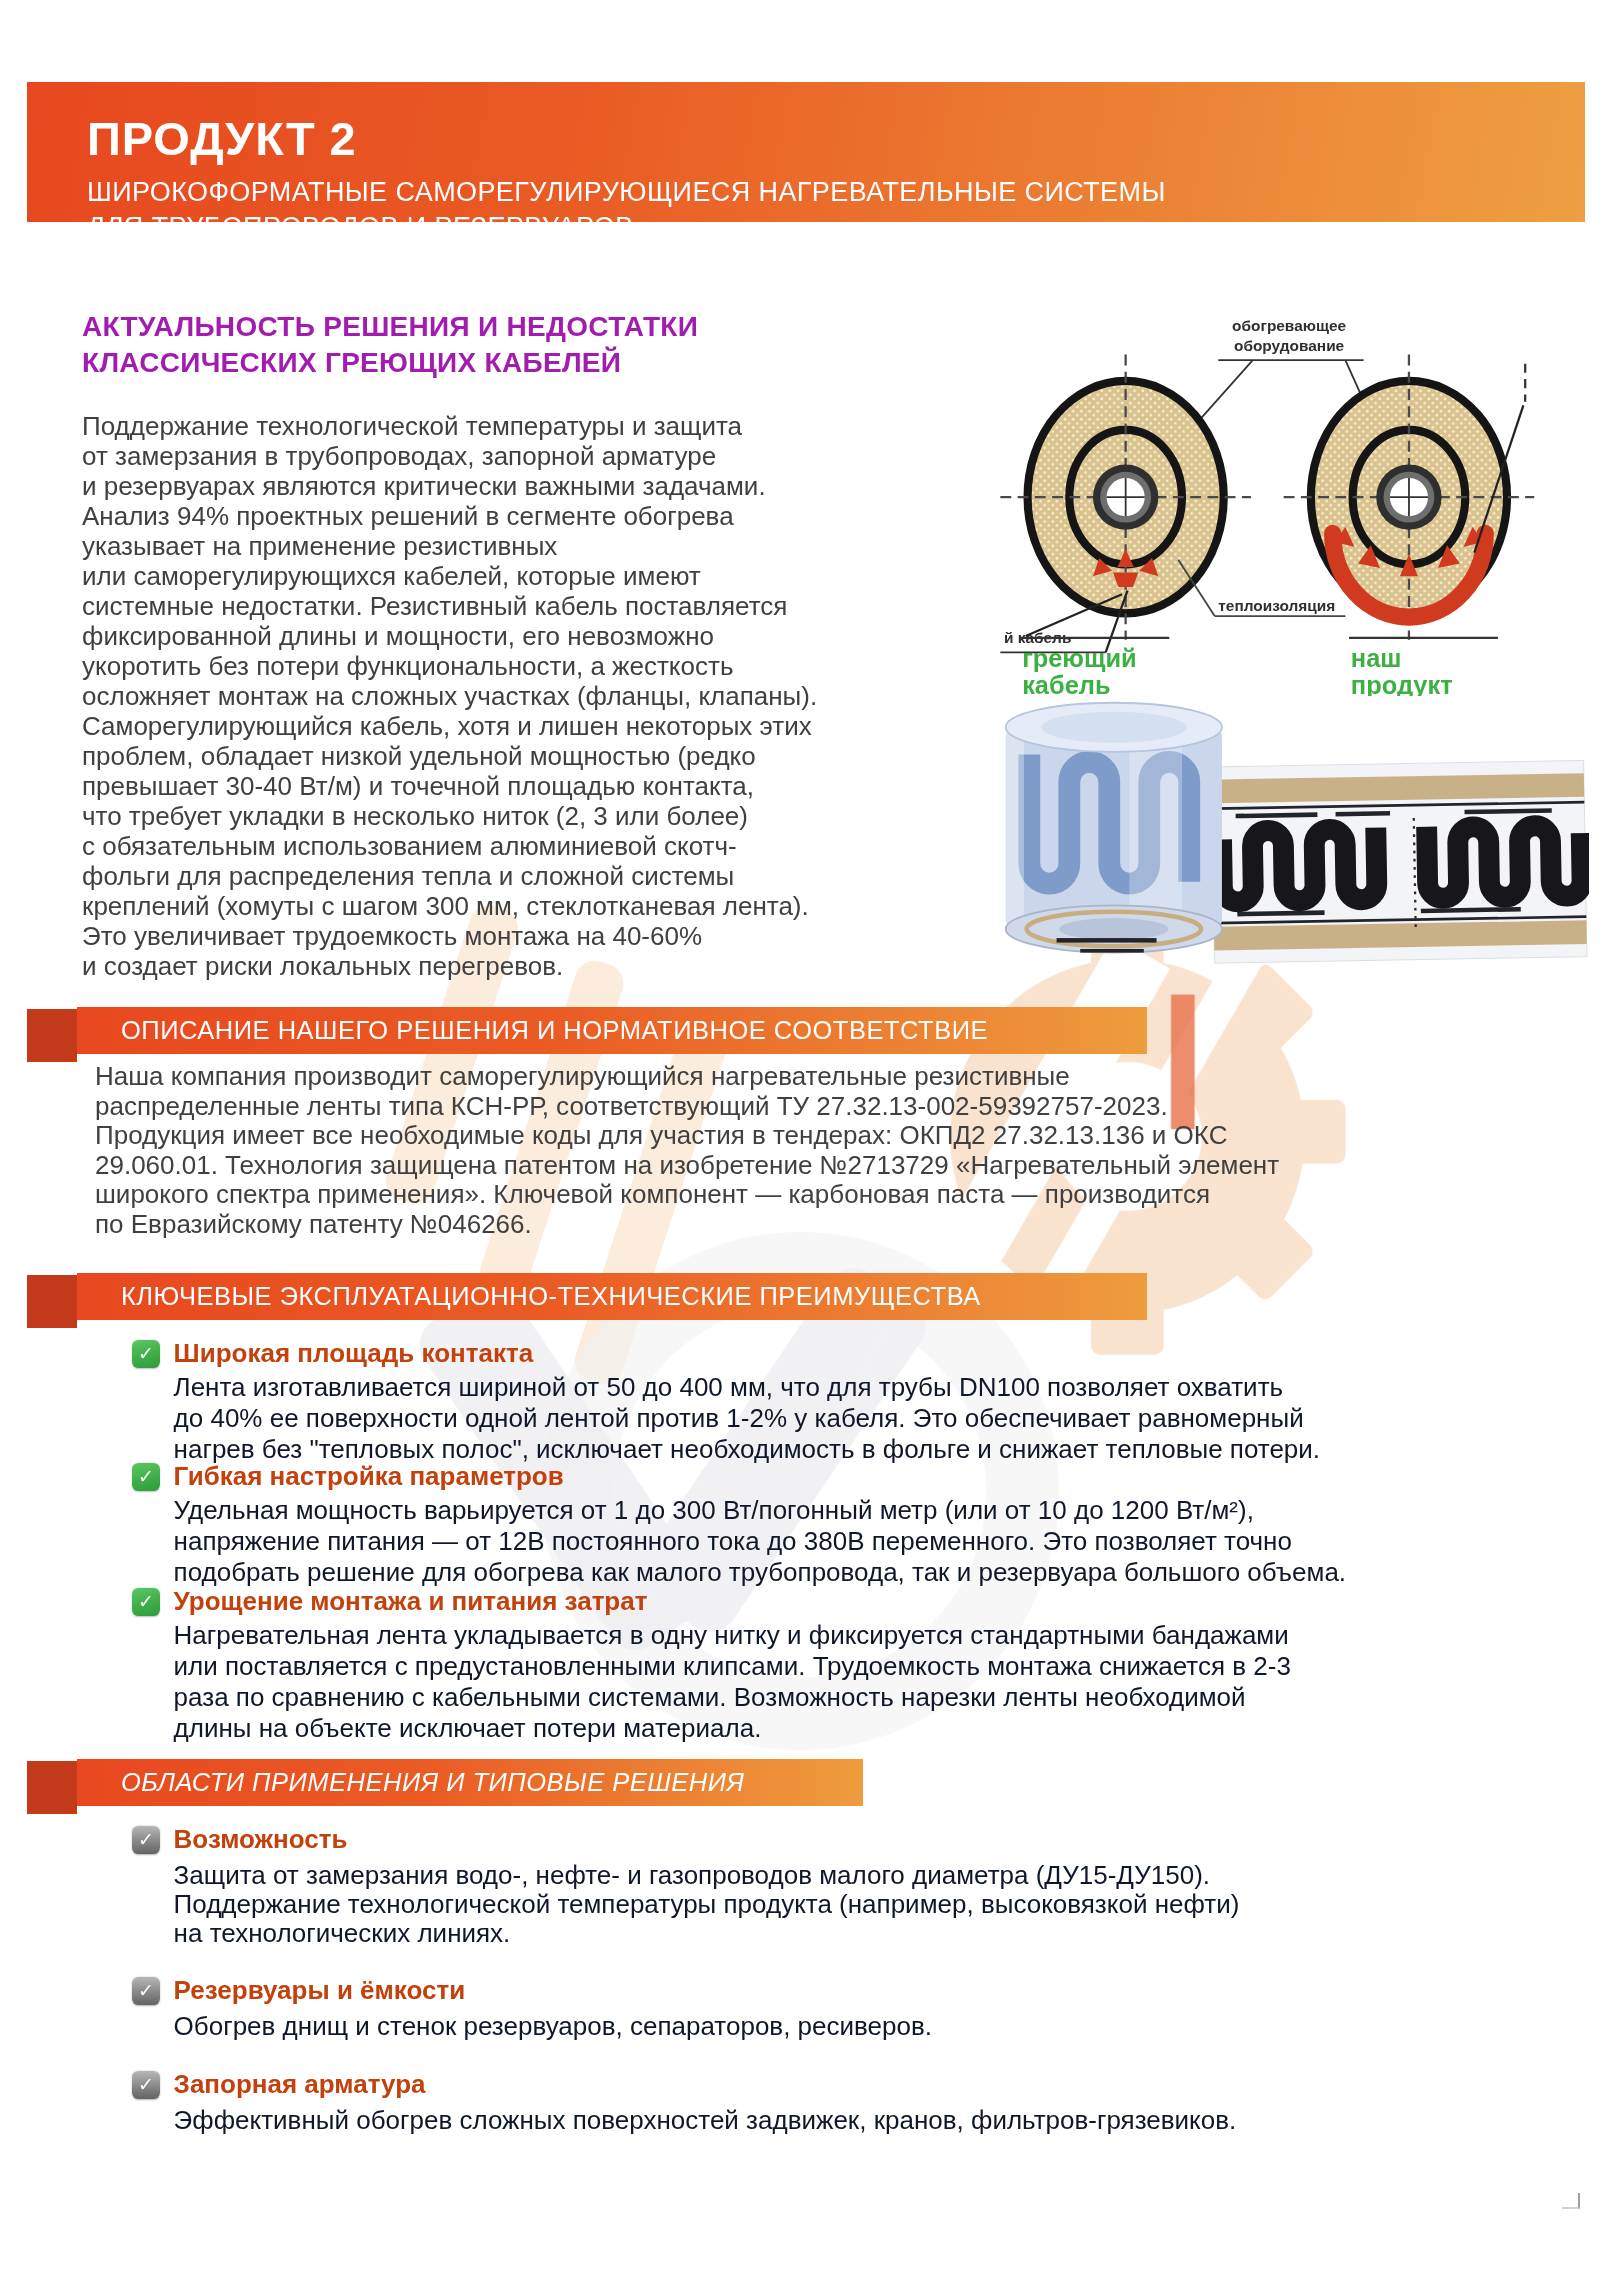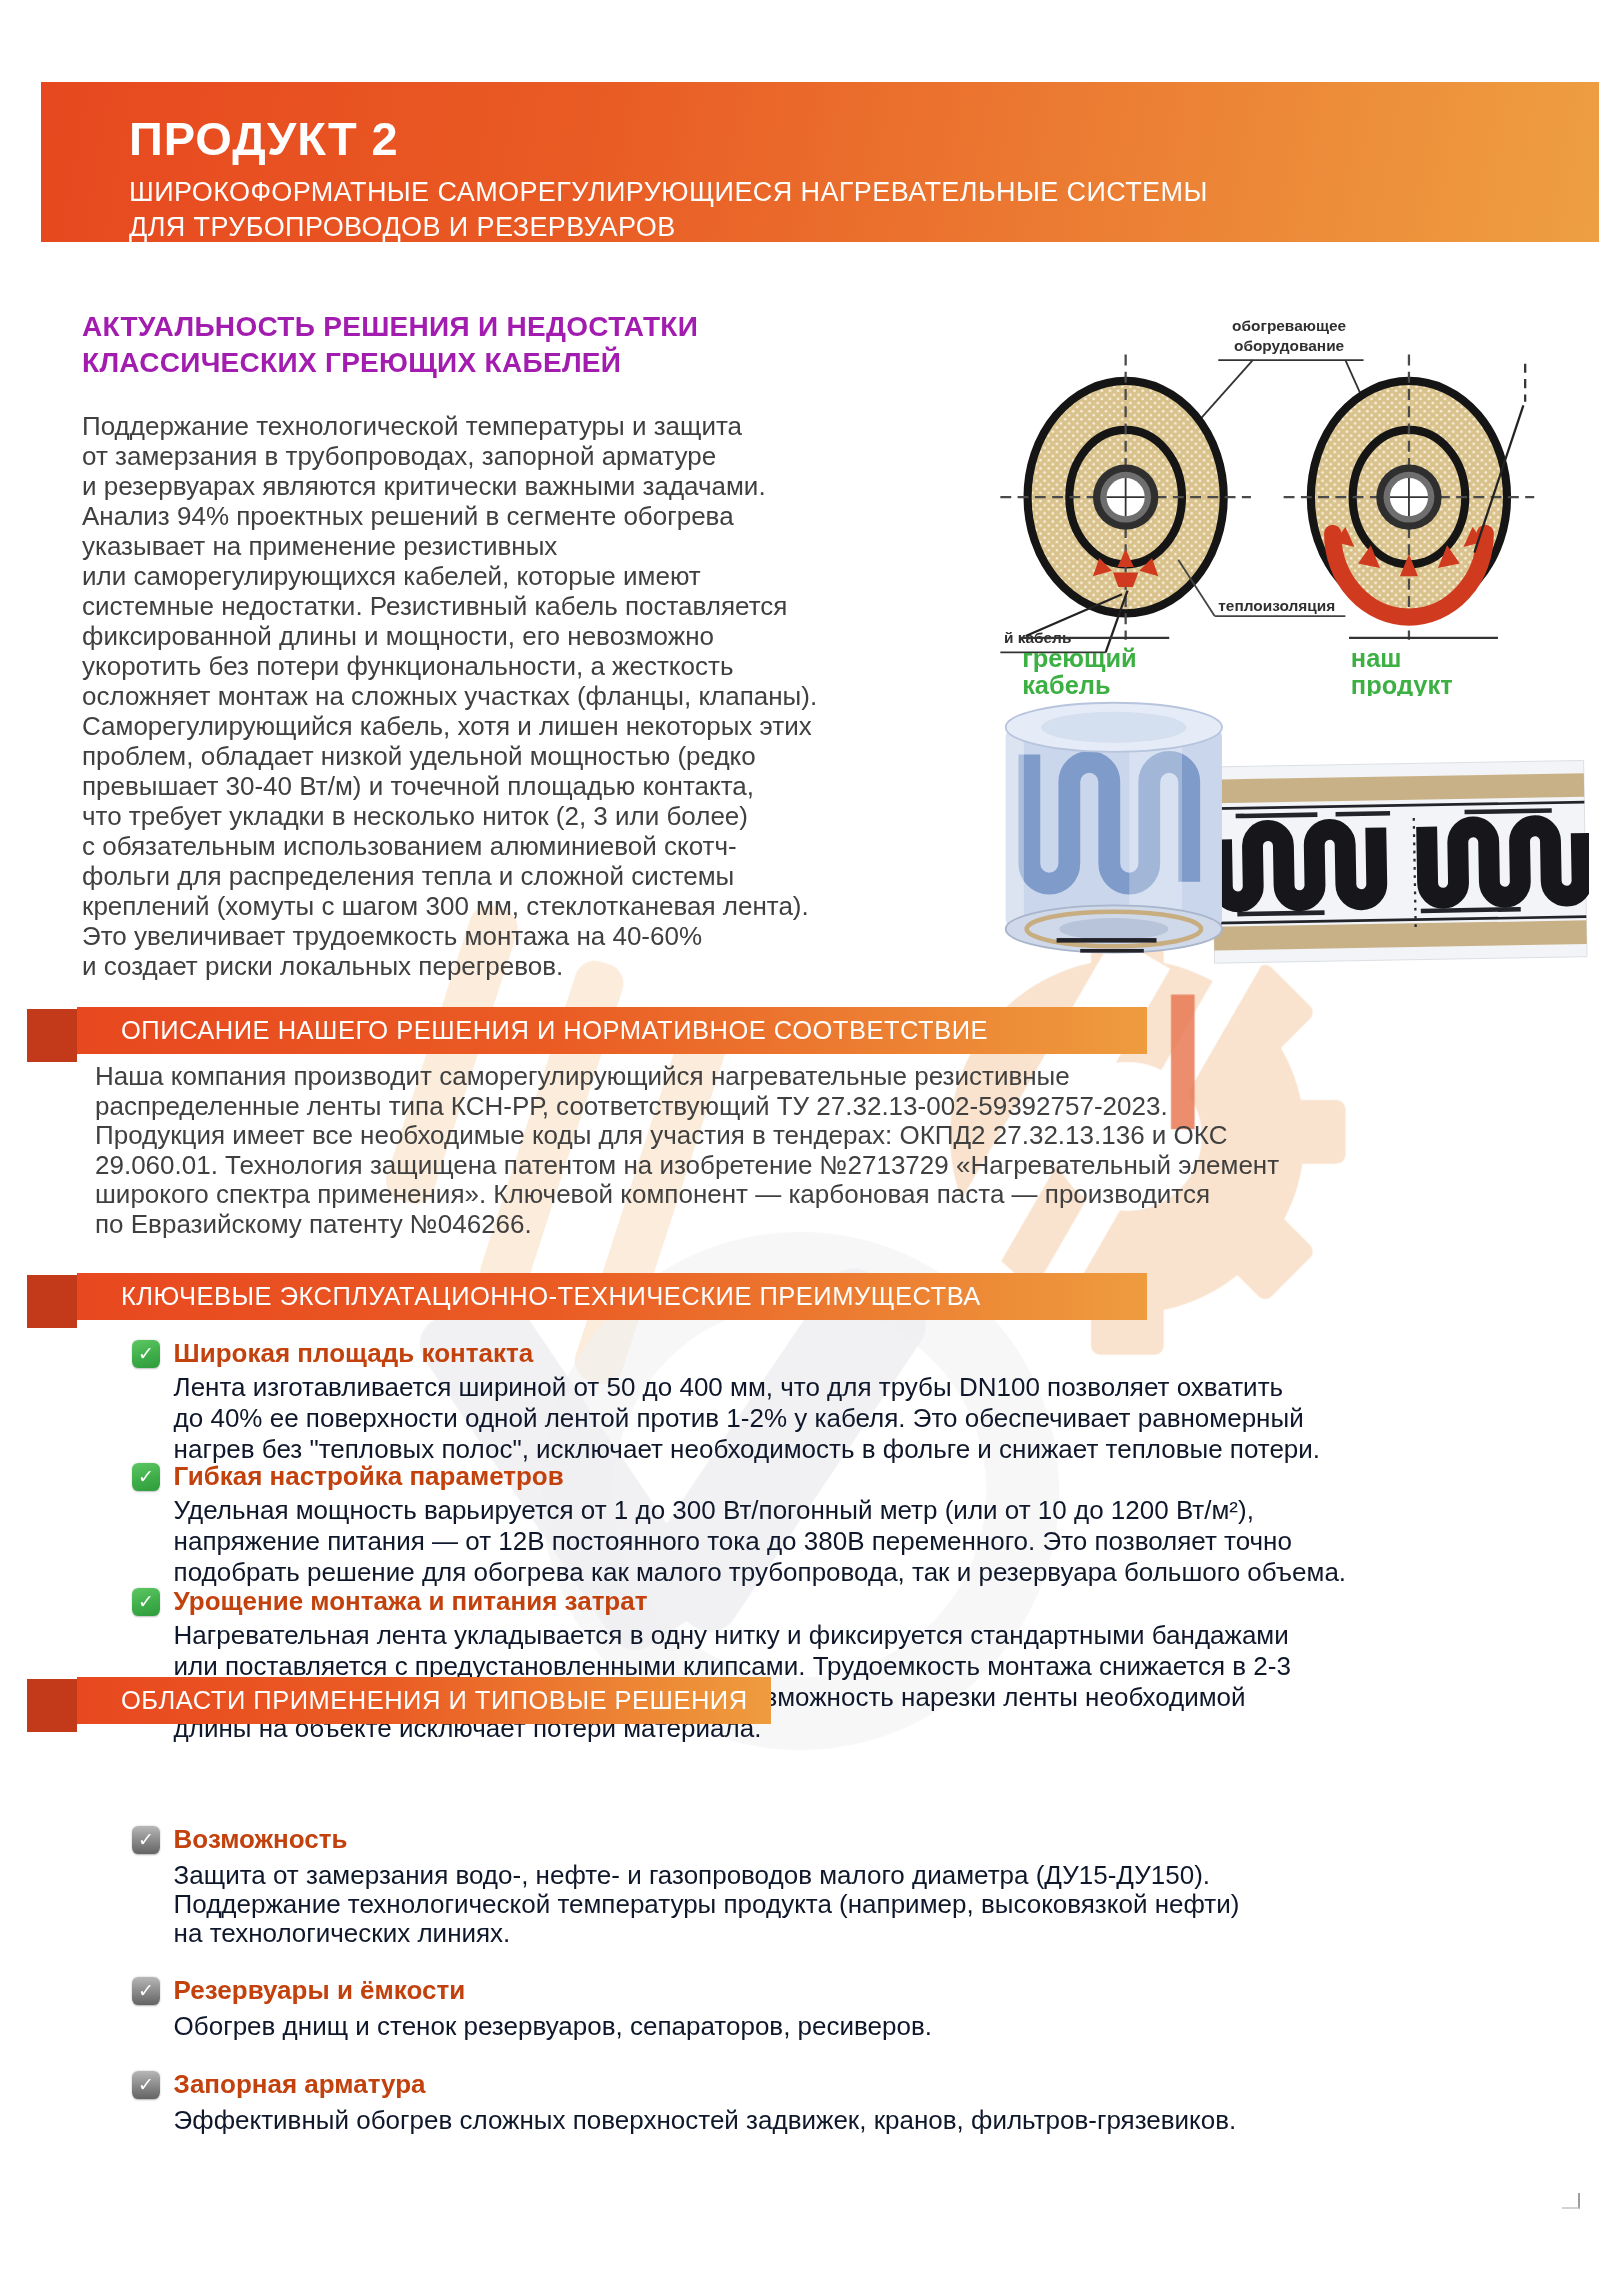--- a/index.html
+++ b/index.html
@@ -7,23 +7,23 @@
     position:relative;width:1611px;height:2291px;background:#ffffff;overflow:hidden;
     font-family:"Liberation Sans","DejaVu Sans",sans-serif;color:#333333;
   }
   .abs{position:absolute;}
 
   
   .watermark{position:absolute;left:0;top:0;width:1611px;height:2291px;pointer-events:none;}
 
   
   .banner{
-    position:absolute;left:41px;top:82px;width:1558px;height:160px;
+    position:absolute;left:27px;top:82px;width:1558px;height:140px;
     background:linear-gradient(100deg,#e7481f 0%,#e95b24 35%,#ee9f42 100%);
-    color:#ffffff;box-sizing:border-box;padding:31px 0 0 88px;
+    color:#ffffff;box-sizing:border-box;padding:31px 0 0 60px;
   }
   .banner-title{font-size:47px;font-weight:800;letter-spacing:0.9px;line-height:51px;}
   .banner-sub{font-size:27px;font-weight:500;line-height:35px;margin-top:11px;letter-spacing:0.4px;}
 
   
   .intro-heading{
     position:absolute;left:82px;top:309px;font-size:28px;font-weight:700;
     line-height:36px;color:#a21caf;letter-spacing:0.3px;
   }
   .body-text{font-size:26px;line-height:30px;color:#404040;white-space:pre-line;}
@@ -298,21 +298,21 @@
       </div>
     <div class="itxt">
       <div class="ititle">Урощение монтажа и питания затрат</div>
       <div class="ibody">Нагревательная лента укладывается в одну нитку и фиксируется стандартными бандажами
 или поставляется с предустановленными клипсами. Трудоемкость монтажа снижается в 2-3
 раза по сравнению с кабельными системами. Возможность нарезки ленты необходимой
 длины на объекте исключает потери материала.</div>
     </div>
   </div>
 
-  <div class="strip" style="left:27px;top:1677px;width:744px;">
+  <div class="strip" style="left:27px;top:1759px;width:836px;font-style:italic;">
     <div class="tab"></div>
     <div class="bar">
         <span>ОБЛАСТИ ПРИМЕНЕНИЯ И ТИПОВЫЕ РЕШЕНИЯ</span>
       </div>
   </div>
 
   <div class="item app" style="top:1824px;">
     <div class="check gray">
         <span>✓</span>
       </div>

